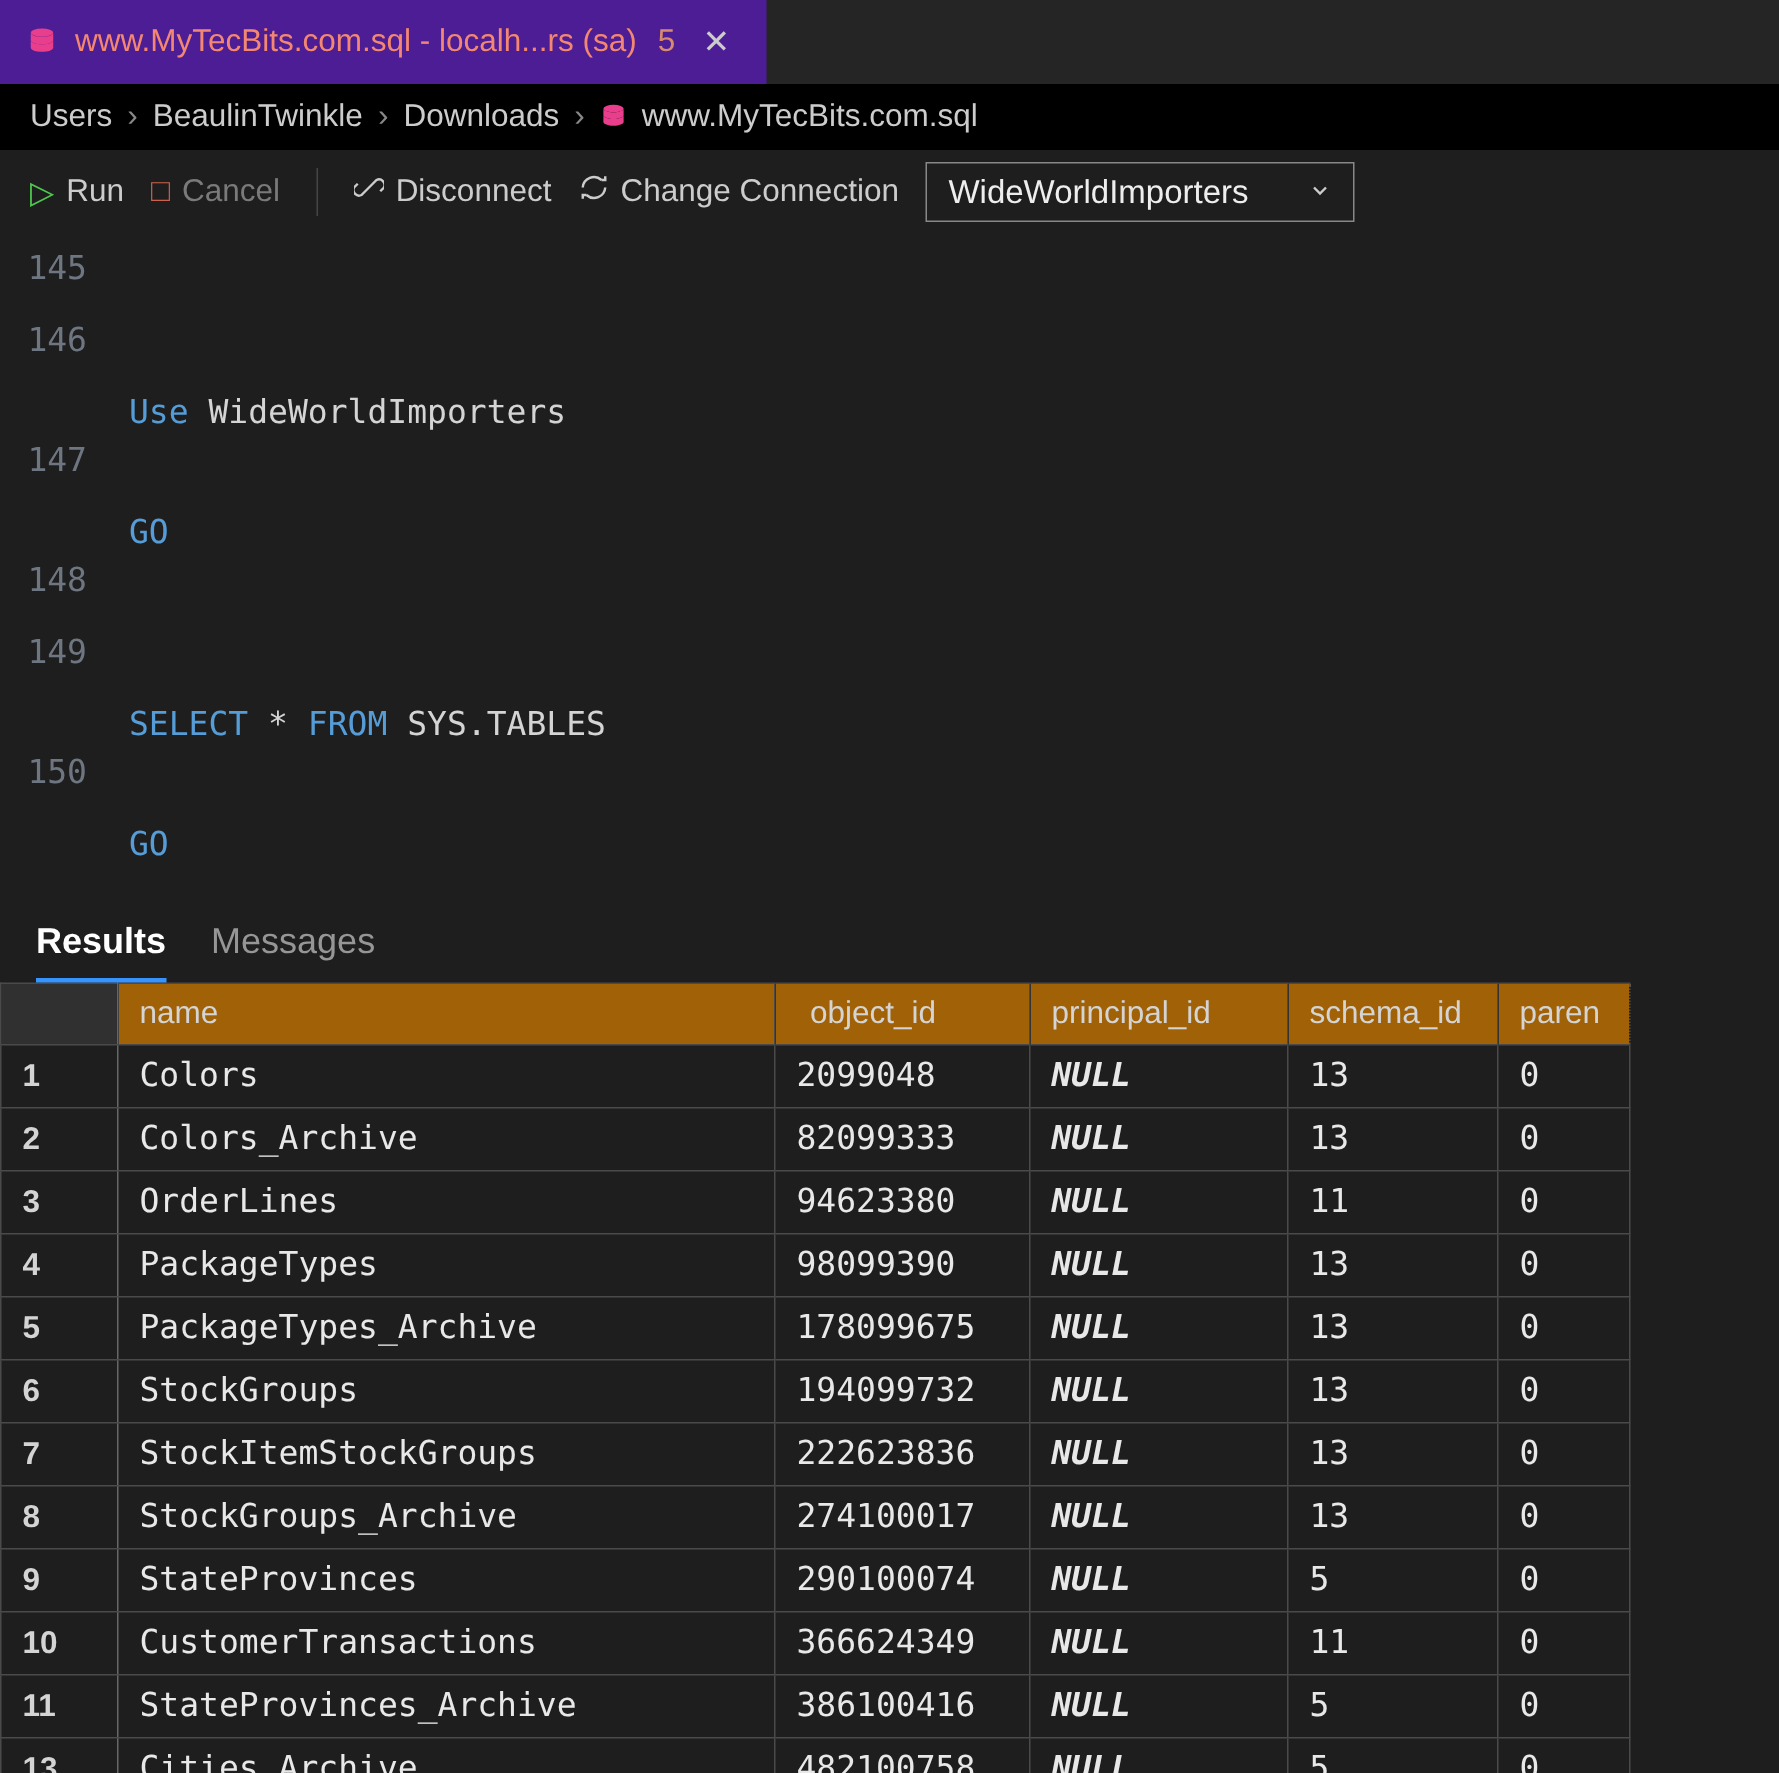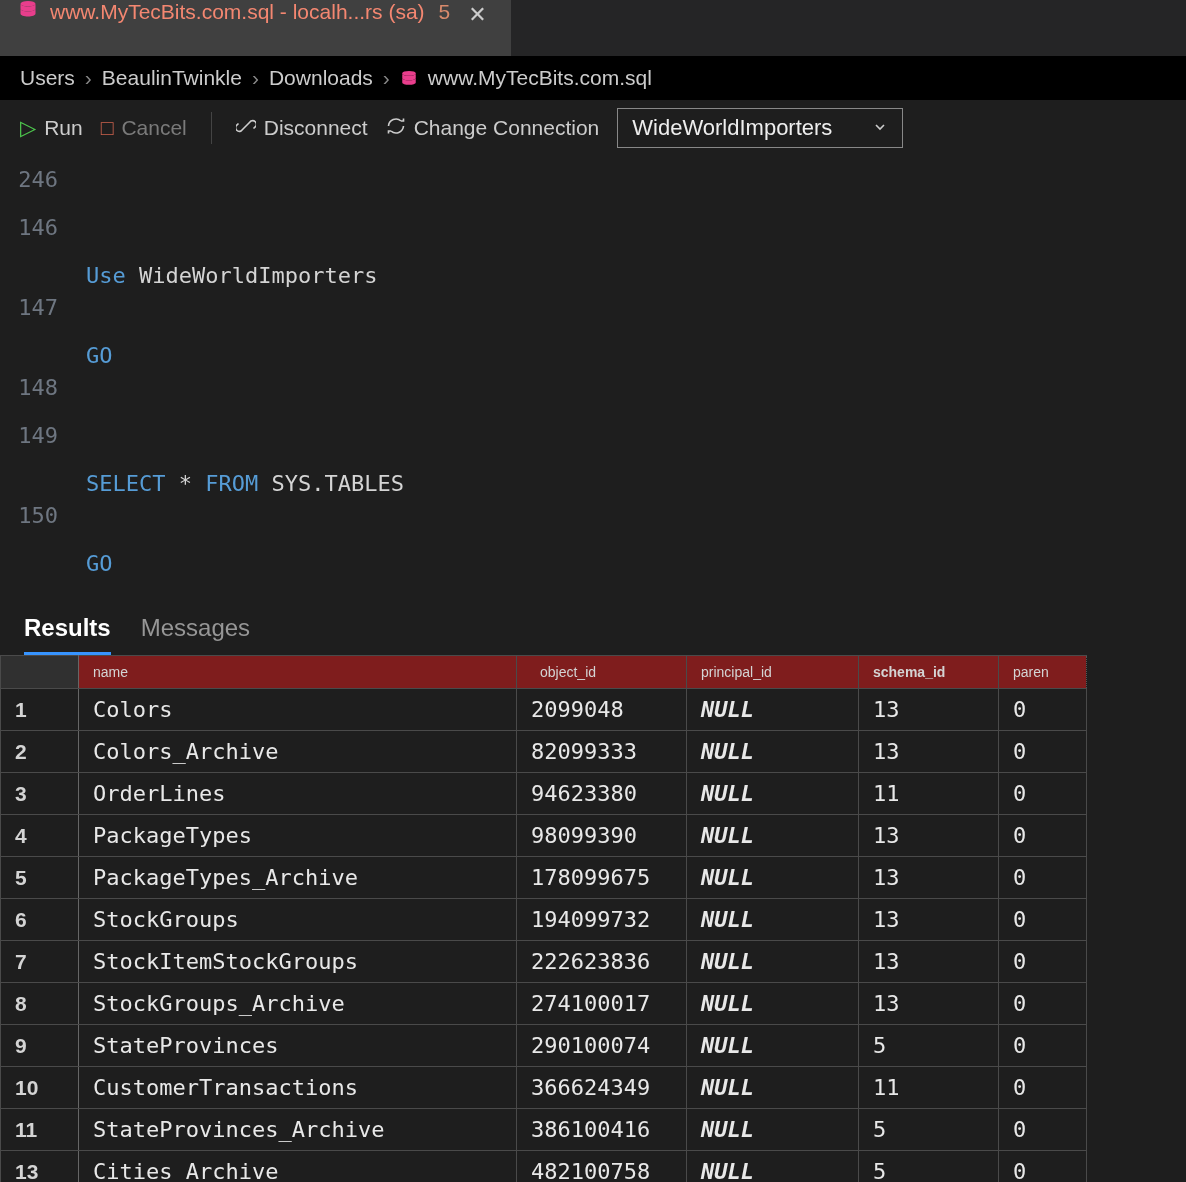--- a/index.html
+++ b/index.html
@@ -12,24 +12,24 @@
       height: 1182px;
       overflow: hidden;
     }
     .tab-bar {
       background: #252526;
       display: flex;
       align-items: stretch;
       height: 56px;
     }
     .tab {
-      background: #404040;
-      display: flex;
-      align-items: flex-start;
-      padding: 0 18px;
+      background: #4c1d95;
+      display: flex;
+      align-items: center;
+      padding: 10px 18px;
       gap: 12px;
     }
     .tab-icon {
       width: 20px;
       height: 20px;
       display: flex;
       align-items: center;
       justify-content: center;
     }
     .tab-title {
@@ -147,25 +147,25 @@
       table-layout: fixed;
     }
     .grid th, .grid td {
       border: 1px solid #4a4a4a;
       padding: 8px 14px;
       text-align: left;
       white-space: nowrap;
       overflow: hidden;
     }
     .grid th {
-      background: #7f1d1d;
+      background: #a16207;
       color: #d4d4d4;
       font-weight: 400;
       font-family: -apple-system, BlinkMacSystemFont, sans-serif;
-      font-size: 14px;
+      font-size: 21px;
     }
     .grid .rownum {
       background: #1e1e1e;
       color: #d4d4d4;
       width: 78px;
       border-right: 1px solid #666;
       font-family: -apple-system, BlinkMacSystemFont, sans-serif;
       font-weight: 700;
       font-size: 21px;
     }
@@ -177,21 +177,21 @@
     .grid .null {
       font-style: italic;
       font-weight: 700;
     }
     .grid th {
       border-right: 1px dotted #555;
     }
     .grid .col-name { width: 438px; }
     .grid .col-obj { width: 170px; padding-left: 23px; }
     .grid .col-pri { width: 172px; }
-    .grid .col-sch { width: 140px; font-weight: bold; }
+    .grid .col-sch { width: 140px; }
     .grid .col-par { width: 88px; }
     .dbicon-path { fill: #e83e8c; }
   </style>
 </head>
 <body>
 
 <div class="tab-bar">
   <div class="tab">
     <span class="tab-icon">
       <svg width="20" height="20" viewBox="0 0 16 16">
@@ -254,21 +254,21 @@
     <span>
       <svg width="16" height="16" viewBox="0 0 16 16" fill="none" stroke="#ccc" stroke-width="1.6">
           <path d="M4 6l4 4 4-4"></path>
         </svg>
     </span>
   </div>
 </div>
 
 <div class="editor" id="editor">
     <div class="ed-line">
-      <span class="ln">246</span>
+      <span class="ln">145</span>
       <span class="code"></span>
     </div>
     <div class="ed-line">
       <span class="ln">146</span>
       <span class="code"><span class="kw">Use</span><span> </span><span class="id">WideWorldImporters</span></span>
     </div>
     <div class="ed-line">
       <span class="ln">147</span>
       <span class="code"><span class="kw">GO</span></span>
     </div>

